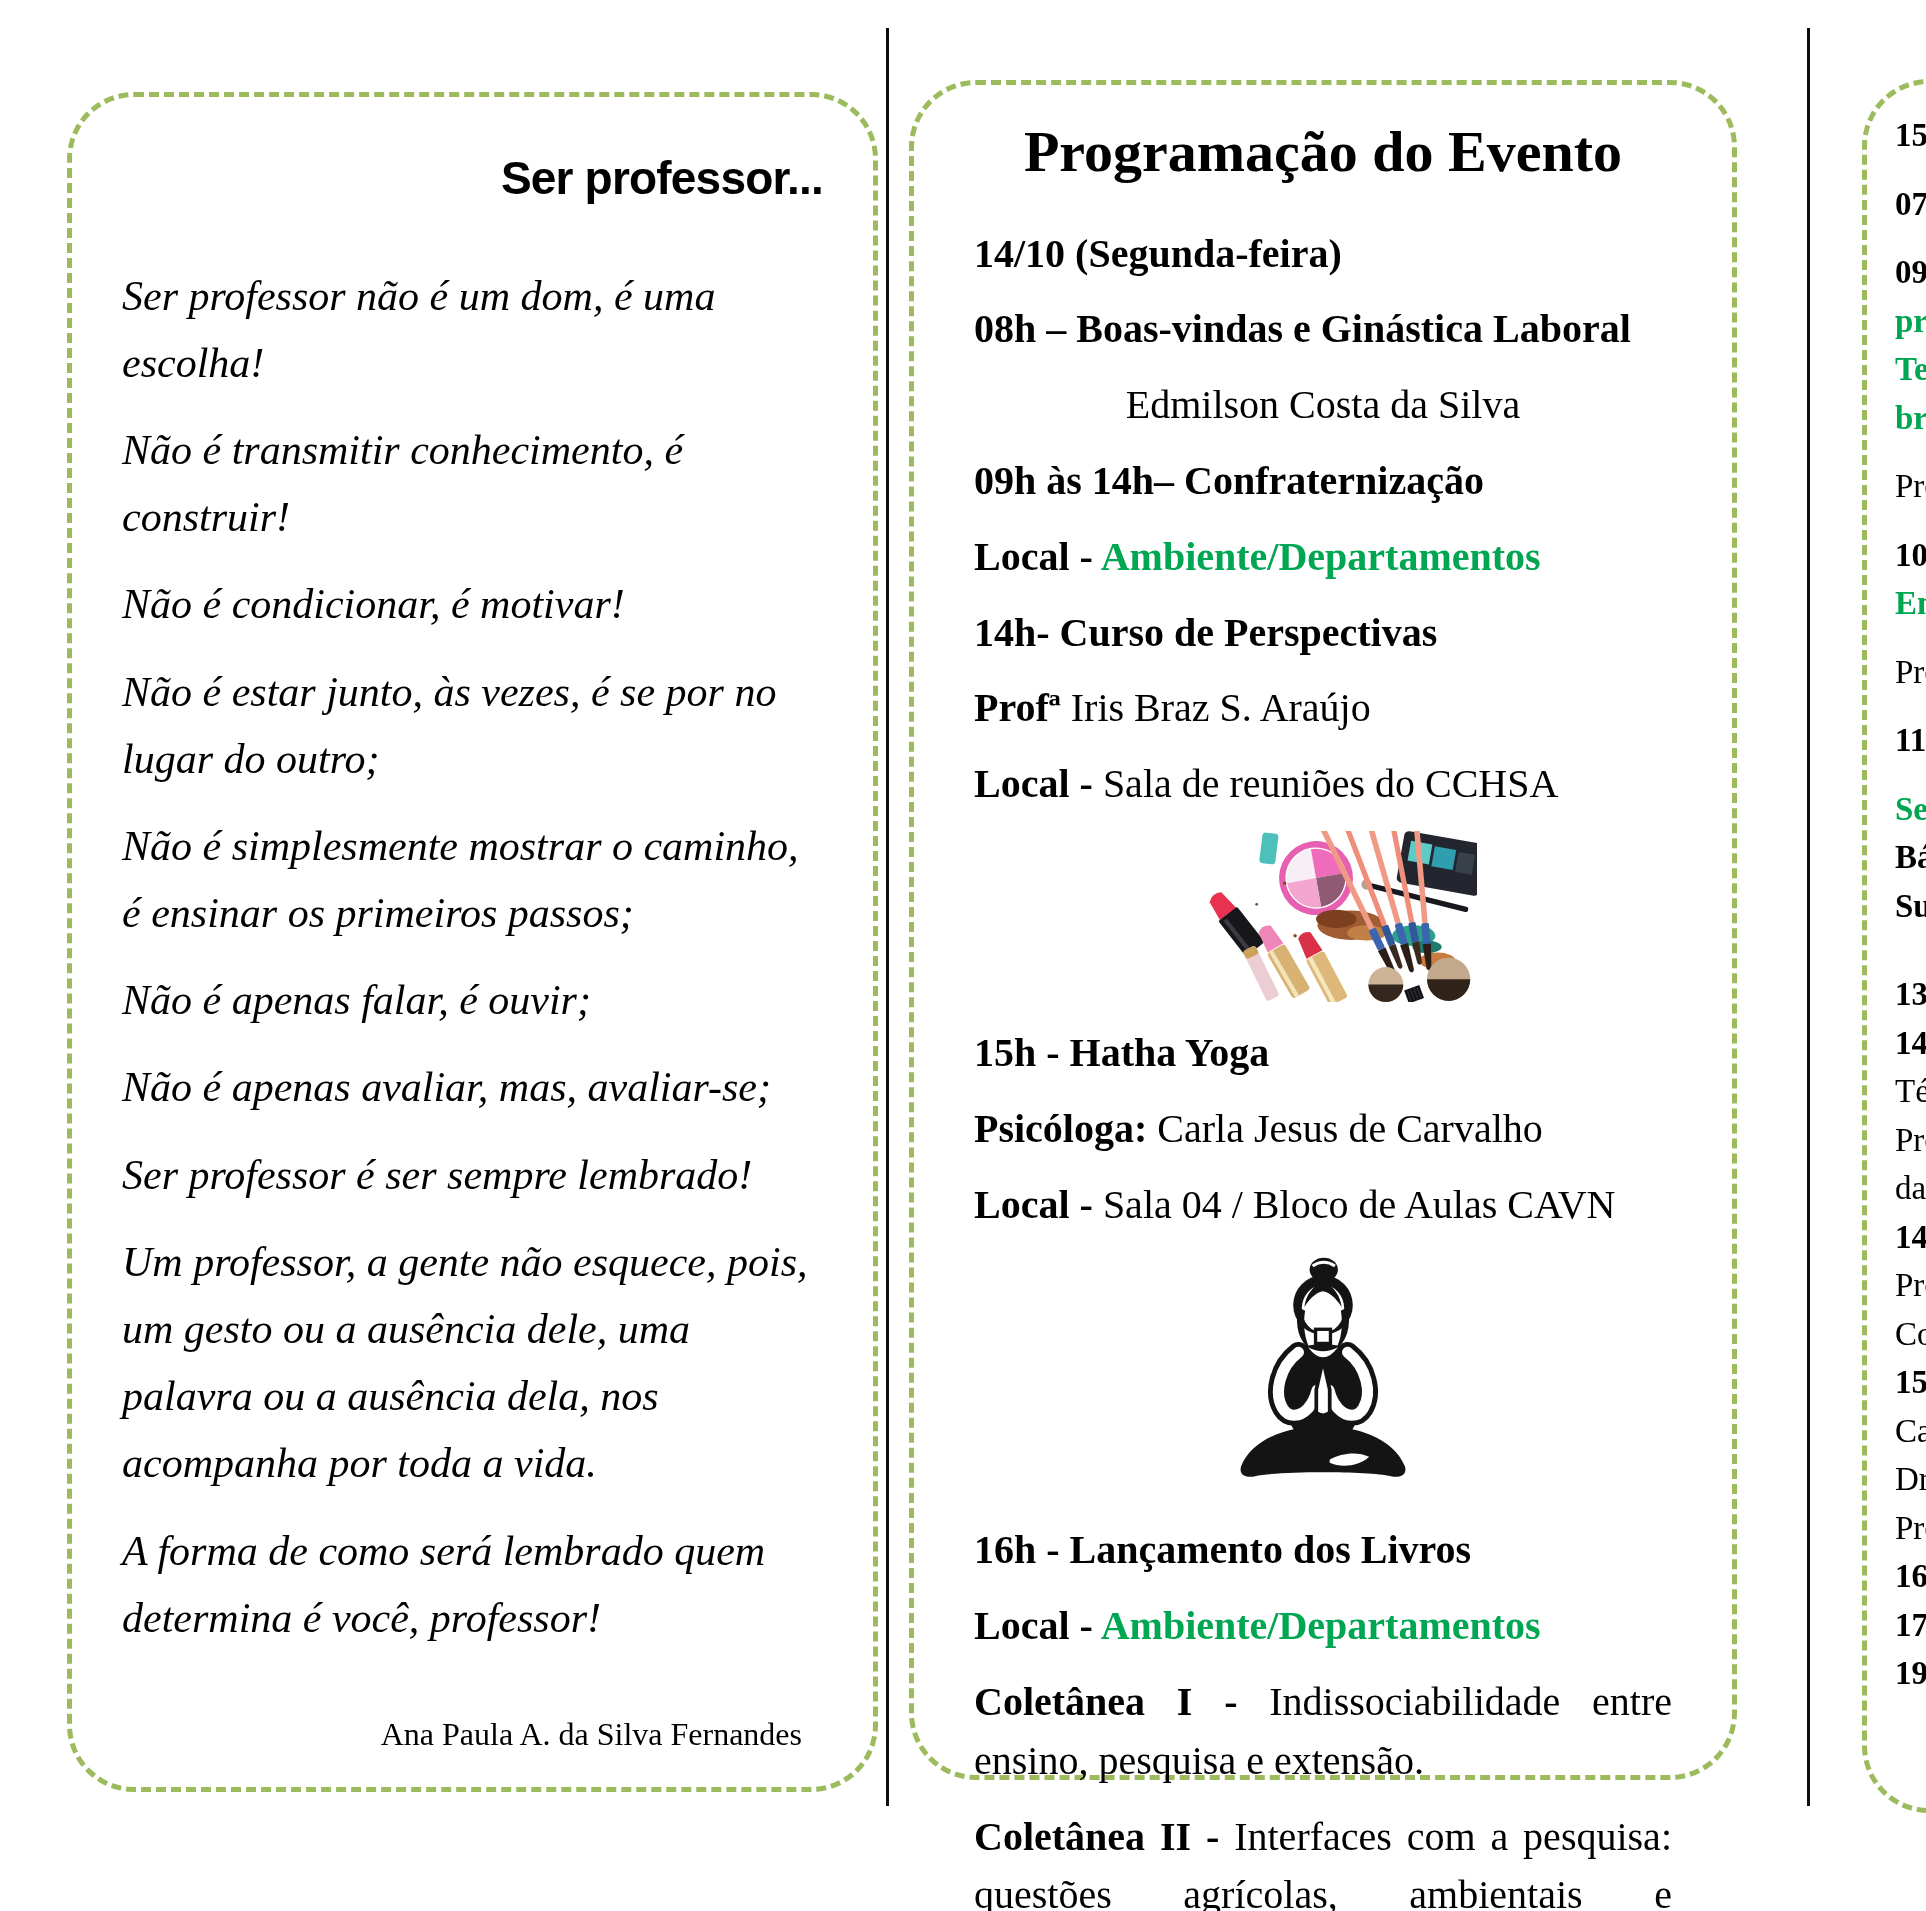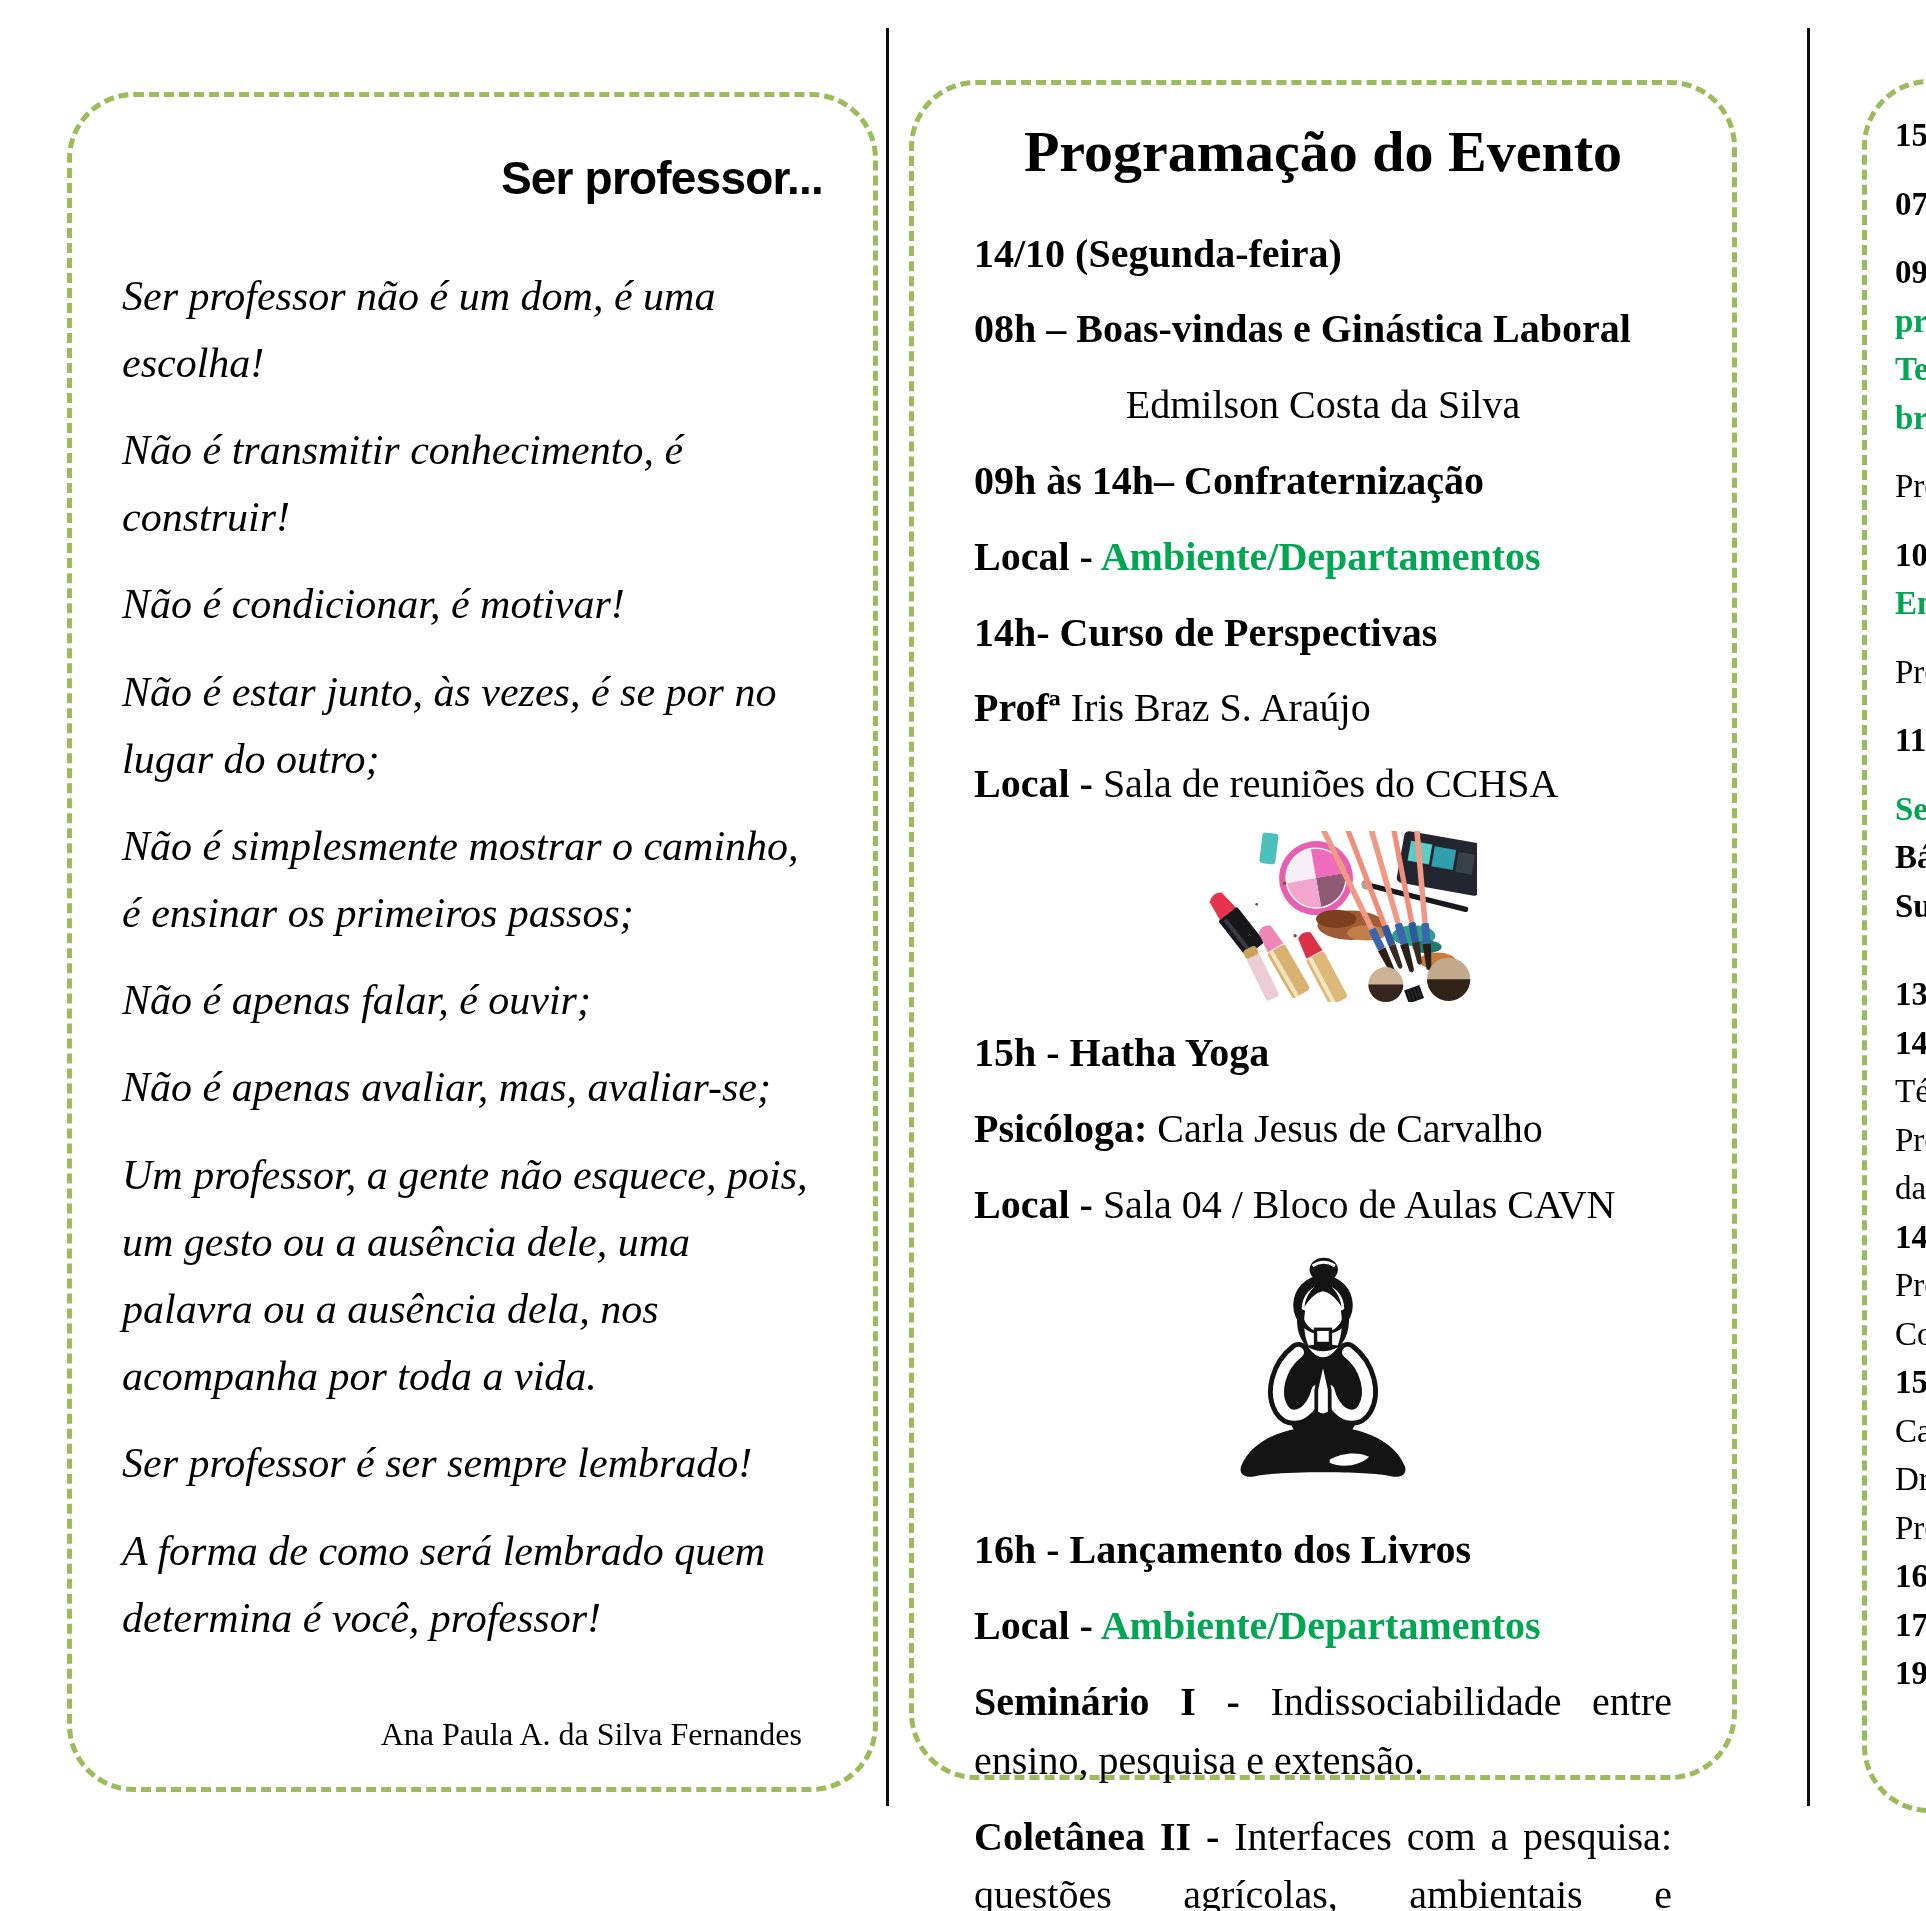--- a/index.html
+++ b/index.html
@@ -71,22 +71,22 @@
   <section class="panel left">
     <h1 class="quote-title">Ser professor...</h1>
     <div class="poem">
         <div class="poem-par">Ser professor não é um dom, é uma escolha!</div>
         <div class="poem-par">Não é transmitir conhecimento, é construir!</div>
         <div class="poem-par">Não é condicionar, é motivar!</div>
         <div class="poem-par">Não é estar junto, às vezes, é se por no lugar do outro;</div>
         <div class="poem-par">Não é simplesmente mostrar o caminho, é ensinar os primeiros passos;</div>
         <div class="poem-par">Não é apenas falar, é ouvir;</div>
         <div class="poem-par">Não é apenas avaliar, mas, avaliar-se;</div>
+        <div class="poem-par">Ser professor é ser sempre lembrado!</div>
         <div class="poem-par">Um professor, a gente não esquece, pois, um gesto ou a ausência dele, uma palavra ou a ausência dela, nos acompanha por toda a vida.</div>
-        <div class="poem-par">Ser professor é ser sempre lembrado!</div>
         <div class="poem-par">A forma de como será lembrado quem determina é você, professor!</div>
       </div>
     <div class="poem-author">Ana Paula A. da Silva Fernandes</div>
   </section>
 
   <section class="panel middle">
     <h2 class="program-title">Programação do Evento</h2>
 
     <div class="blocks">
         <div class="line"><span class="seg b">14/10 (Segunda-feira)</span></div>
@@ -222,21 +222,21 @@
         </g>
         <path d="M262 372 L 280 292 L 298 372 L 298 434 Q 280 448 262 434 Z" fill="#ffffff" stroke="#141414" stroke-width="10"></path>
         <path d="M60 578 C 92 498 196 470 280 470 C 364 470 468 498 500 578 C 506 600 488 610 462 604 C 402 590 158 590 98 604 C 72 610 54 600 60 578 Z" fill="#141414"></path>
         <path d="M298 560 C 330 540 376 538 404 552 C 376 578 328 582 298 568 Z" fill="#ffffff"></path>
       </svg>
     </div>
 
     <div class="blocks">
         <div class="line"><span class="seg b">16h - Lançamento dos Livros</span></div>
         <div class="line"><span class="seg b">Local - </span><span class="seg g">Ambiente/Departamentos</span></div>
-        <div class="line justify"><span class="seg b">Seminário I - </span><span class="seg r">Indissociabilidade entre ensino, pesquisa e extensão.</span></div>
+        <div class="line justify"><span class="seg b">Coletânea I - </span><span class="seg r">Indissociabilidade entre ensino, pesquisa e extensão.</span></div>
         <div class="line justify"><span class="seg b">Coletânea II - </span><span class="seg r">Interfaces com a pesquisa: questões agrícolas, ambientais e zootécnicas.</span></div>
       </div>
   </section>
 
   <section class="panel right">
     <div class="blocks morning">
         <div class="line"><span class="seg b">15/10</span></div>
         <div class="line"><span class="seg b">07h30min – Café da Manhã (ADUF)</span></div>
         <div class="line justify"><span class="seg b">09h00min - Palestra: </span><span class="seg g">A Evolução da carreira de professor do Ensino Básico Técnico e Tecnológico, no âmbito do Magistério Federal brasileiro: Balanço e Perspectivas</span></div>
         <div class="line"><span class="seg r">Profº. Dr. Marino Eugênio de A. Neto (ADUF)</span></div>

